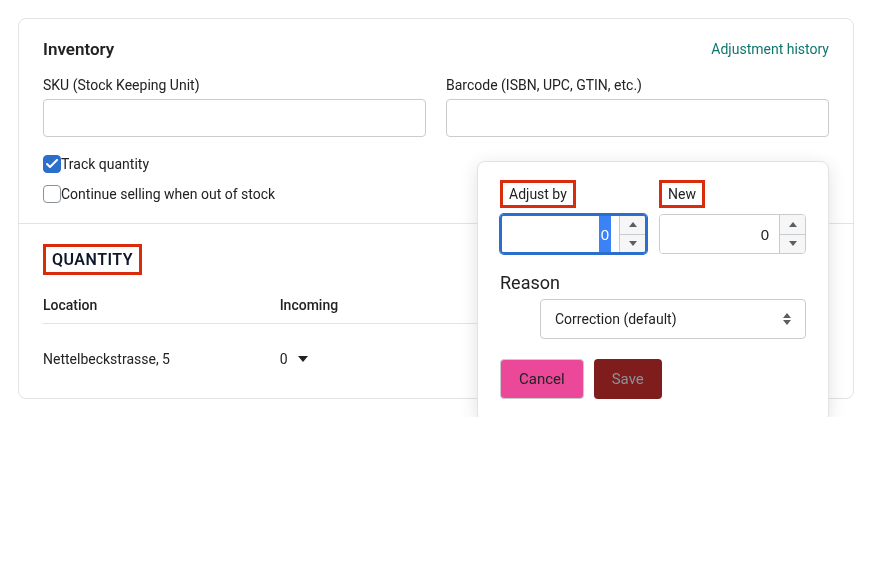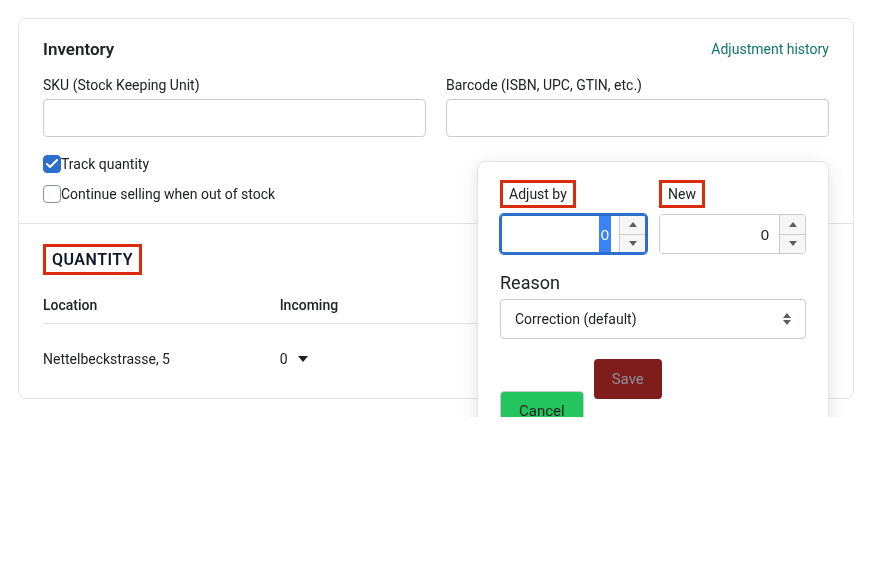--- a/index.html
+++ b/index.html
@@ -154,39 +154,40 @@
   .tri-down { width:0;height:0;border-left:4px solid transparent;border-right:4px solid transparent;border-top:5px solid #5c5f62; }
   .reason-label { margin-top: 18px; font-size: 18px; }
   .select {
     margin-top: 6px;
     border: 1px solid #c9cccf;
     border-radius: 4px;
     height: 40px;
     display: flex; align-items: center; justify-content: space-between;
     padding: 0 14px;
     cursor: pointer;
+    margin-left: 40px;
   }
   .select-caret {
     display: flex; flex-direction: column; gap: 2px;
   }
   .sc-up { width:0;height:0;border-left:4px solid transparent;border-right:4px solid transparent;border-bottom:5px solid #5c5f62; }
   .sc-down { width:0;height:0;border-left:4px solid transparent;border-right:4px solid transparent;border-top:5px solid #5c5f62; }
   .popover-actions {
     margin-top: 20px; display: flex; gap: 10px;
   }
   .btn {
     height: 40px;
     padding: 0 18px;
     border-radius: 4px;
     font-size: 15px;
     display: inline-flex; align-items: center; justify-content: center;
     cursor: pointer;
   }
   .btn-cancel {
-    border: 1px solid #c9cccf; background: #22c55e; color: #202223; margin-top: 32px;
+    border: 1px solid #c9cccf; background: #ec4899; color: #202223;
   }
   .btn-save {
     border: none; background: #7f1d1d; color: #8c9196; cursor: default;
   }
   .col-incoming { padding-left: 8px; }
   .col-available-cell { display:flex; justify-content:flex-end; }
 </style>
 </head>
 <body>
 

